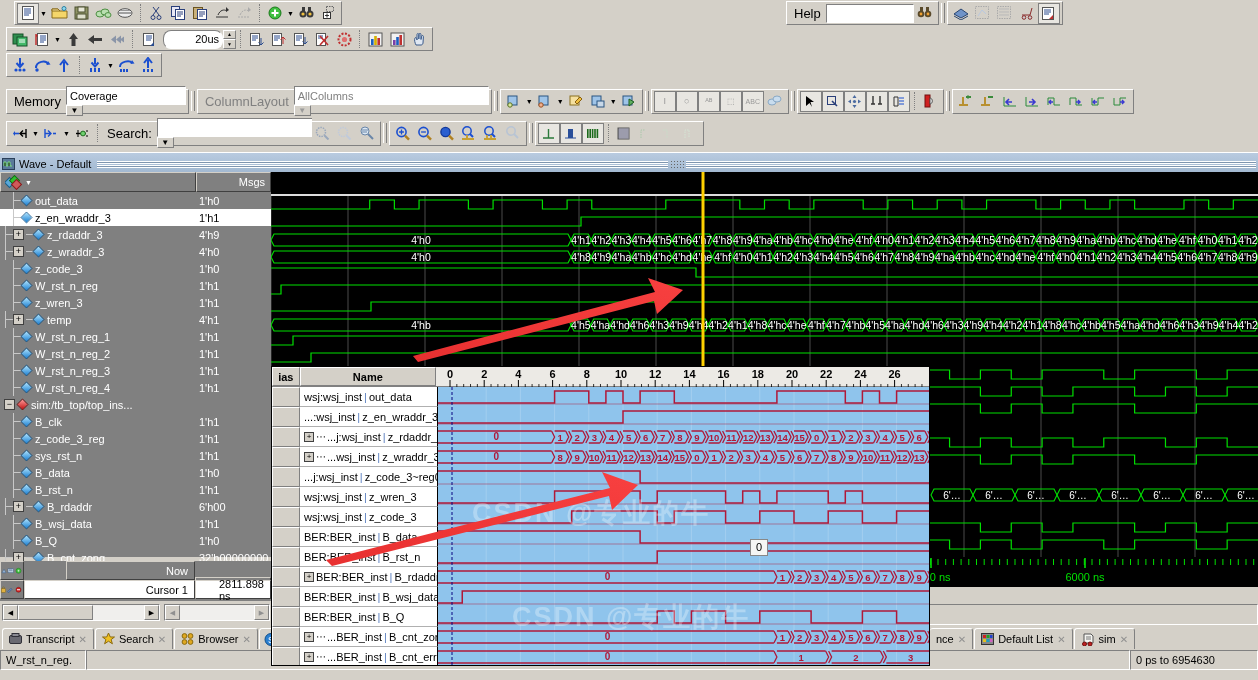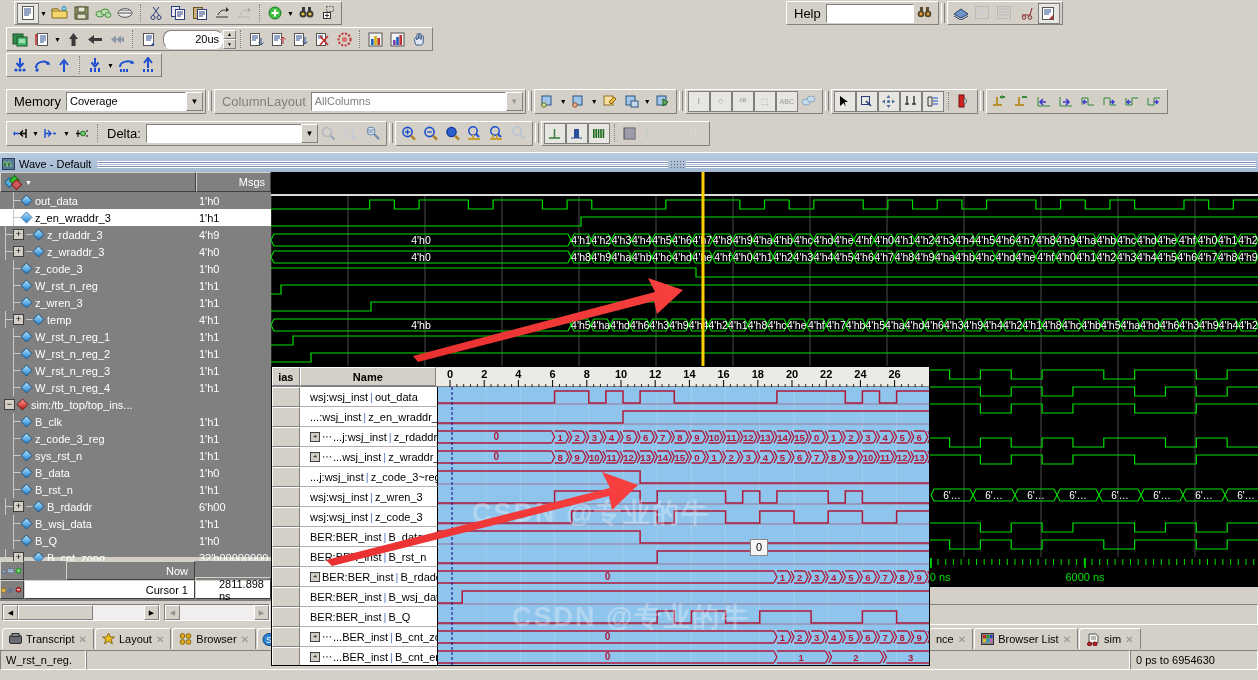--- a/index.html
+++ b/index.html
@@ -33,21 +33,21 @@
 
   
   .field {
     background:#fff; border:1px solid; border-color:#808080 #fff #fff #808080;
     height:19px; display:flex; align-items:center; padding:0 3px;
     font-size:11px; color:#000;
   }
   .spin { width:13px; height:19px; display:flex; flex-direction:column; }
   .spin div { flex:1; border:1px solid; border-color:#fff #808080 #808080 #fff;
     background:#d4d0c8; display:flex; align-items:center; justify-content:center; font-size:5px;}
-  .combo { display:flex; align-items:stretch; }
+  .combo { display:flex; align-items:stretch;flex-direction:column; }
   .combo .btn {
     width:17px; border:1px solid; border-color:#fff #808080 #808080 #fff;
     background:#d4d0c8; display:flex; align-items:center; justify-content:center;
     font-size:8px;
   }
   .lbl { font-size:13px; color:#000; padding:0 5px; }
   .lbl.dim { color:#808080; }
 
   
   .wavewin { position:absolute; left:0; right:0; }
@@ -136,21 +136,21 @@
     display:flex; align-items:center; justify-content:center;
     font-size:11px; font-weight:bold; color:#000;
     border:1px solid; border-color:#fff #808080 #808080 #fff;
   }
   .irow { height:20px; display:flex; }
   .irow .alias {
     width:28px; border:1px solid; border-color:#fff #808080 #808080 #fff;
     background:#d4d0c8; flex:none;
   }
   .irow .nm {
-    flex:none; display:flex; align-items:center; gap:2px; padding-left:10px;
+    flex:none; display:flex; align-items:center; gap:2px; padding-left:4px;
     background:#fff; border-bottom:1px solid #b0b0b0; border-right:1px solid #000;
     font-size:11px; color:#000; white-space:nowrap; overflow:hidden;
   }
   .irow .nm .pb {
     width:10px; height:10px; flex:none; background:#d4d0c8; border:1px solid #404040;
     font-size:8px; line-height:8px; text-align:center;
   }
   .irow .nm .dots { color:#000; letter-spacing:-1px; font-size:10px; }
   .iwave { flex:1; background:#8fc4ec; position:relative; overflow:hidden; }
 
@@ -723,21 +723,21 @@
       <div class="caret">▼</div>
       <div class="tbtn">
         <svg width="16" height="15" viewBox="0 0 16 15">
             <path d="M2 7.5h10" stroke="#000" stroke-width="1.4"></path>
             <path d="M4 4v7" stroke="#000"></path>
             <circle cx="9" cy="7.5" r="2.4" fill="#70d070" stroke="#207020"></circle>
             <path d="M12 5h2M12 10h2" stroke="#000"></path>
           </svg>
       </div>
       <div class="sep"></div>
-      <div class="lbl">Delta:</div>
+      <div class="lbl">Search:</div>
       <div class="combo">
         <input class="field" style="width: 155px; border-right: none;" placeholder="">
         <div class="btn">▼</div>
       </div>
       <div class="tbtn">
         <svg width="15" height="14" viewBox="0 0 15 14">
             <circle cx="6" cy="6" r="4.5" fill="none" stroke="#9aa8bc" stroke-width="1.5" stroke-dasharray="1.5 1"></circle>
             <path d="M9.5 9.5l4 4" stroke="#9aa8bc" stroke-width="2"></path>
           </svg>
       </div>
@@ -1428,21 +1428,21 @@
           <rect x="0.5" y="2.5" width="12" height="8" rx="1.5" fill="#6a6a72" stroke="#303038"></rect>
           <rect x="3" y="0.5" width="7" height="3" fill="#8a8a92" stroke="#303038"></rect>
         </svg>
       <span>Transcript</span>
       <span class="x">✕</span>
     </div>
     <div class="tab">
       <svg width="13" height="12" viewBox="0 0 13 12">
           <path d="M6.5 0l1.8 4h4.2l-3.4 2.6 1.3 4.2-3.9-2.6-3.9 2.6L3.9 6.6.5 4h4.2z" fill="#f0c020" stroke="#8a6a10"></path>
         </svg>
-      <span>Layout</span>
+      <span>Search</span>
       <span class="x">✕</span>
     </div>
     <div class="tab">
       <svg width="13" height="12" viewBox="0 0 13 12">
           <g fill="#e0a820" stroke="#8a6a10">
             <circle cx="3.5" cy="3" r="2.4"></circle>
             <circle cx="9.5" cy="3" r="2.4"></circle>
             <circle cx="3.5" cy="9" r="2.4"></circle>
             <circle cx="9.5" cy="9" r="2.4"></circle>
           </g>
@@ -1468,21 +1468,21 @@
           <rect x="0.5" y="0.5" width="12" height="11" fill="#888" stroke="#333"></rect>
           <g>
             <rect x="2" y="2" width="3" height="3" fill="#d02020"></rect>
             <rect x="5.5" y="2" width="3" height="3" fill="#20a020"></rect>
             <rect x="9" y="2" width="2.5" height="3" fill="#2040d0"></rect>
             <rect x="2" y="6" width="3" height="3" fill="#e0c020"></rect>
             <rect x="5.5" y="6" width="3" height="3" fill="#20a0c0"></rect>
             <rect x="9" y="6" width="2.5" height="3" fill="#d060c0"></rect>
           </g>
         </svg>
-      <span>Browser List</span>
+      <span>Default List</span>
       <span class="x">✕</span>
     </div>
     <div class="tab">
       <svg width="14" height="13" viewBox="0 0 14 13">
           <path d="M3 1h7l2 2v7H3z" fill="#f4f4f0" stroke="#555"></path>
           <g stroke="#777">
             <path d="M5 4h5M5 6h5"></path>
           </g>
           <circle cx="3.5" cy="11" r="2" fill="#c02020" stroke="#701010"></circle>
           <circle cx="9" cy="11" r="2" fill="#c02020" stroke="#701010"></circle>

